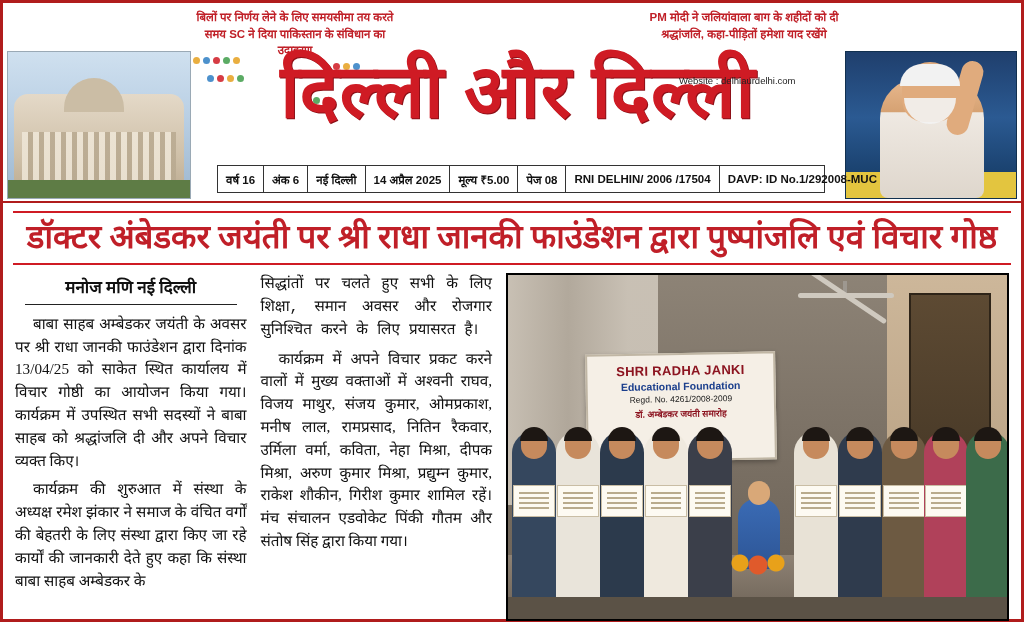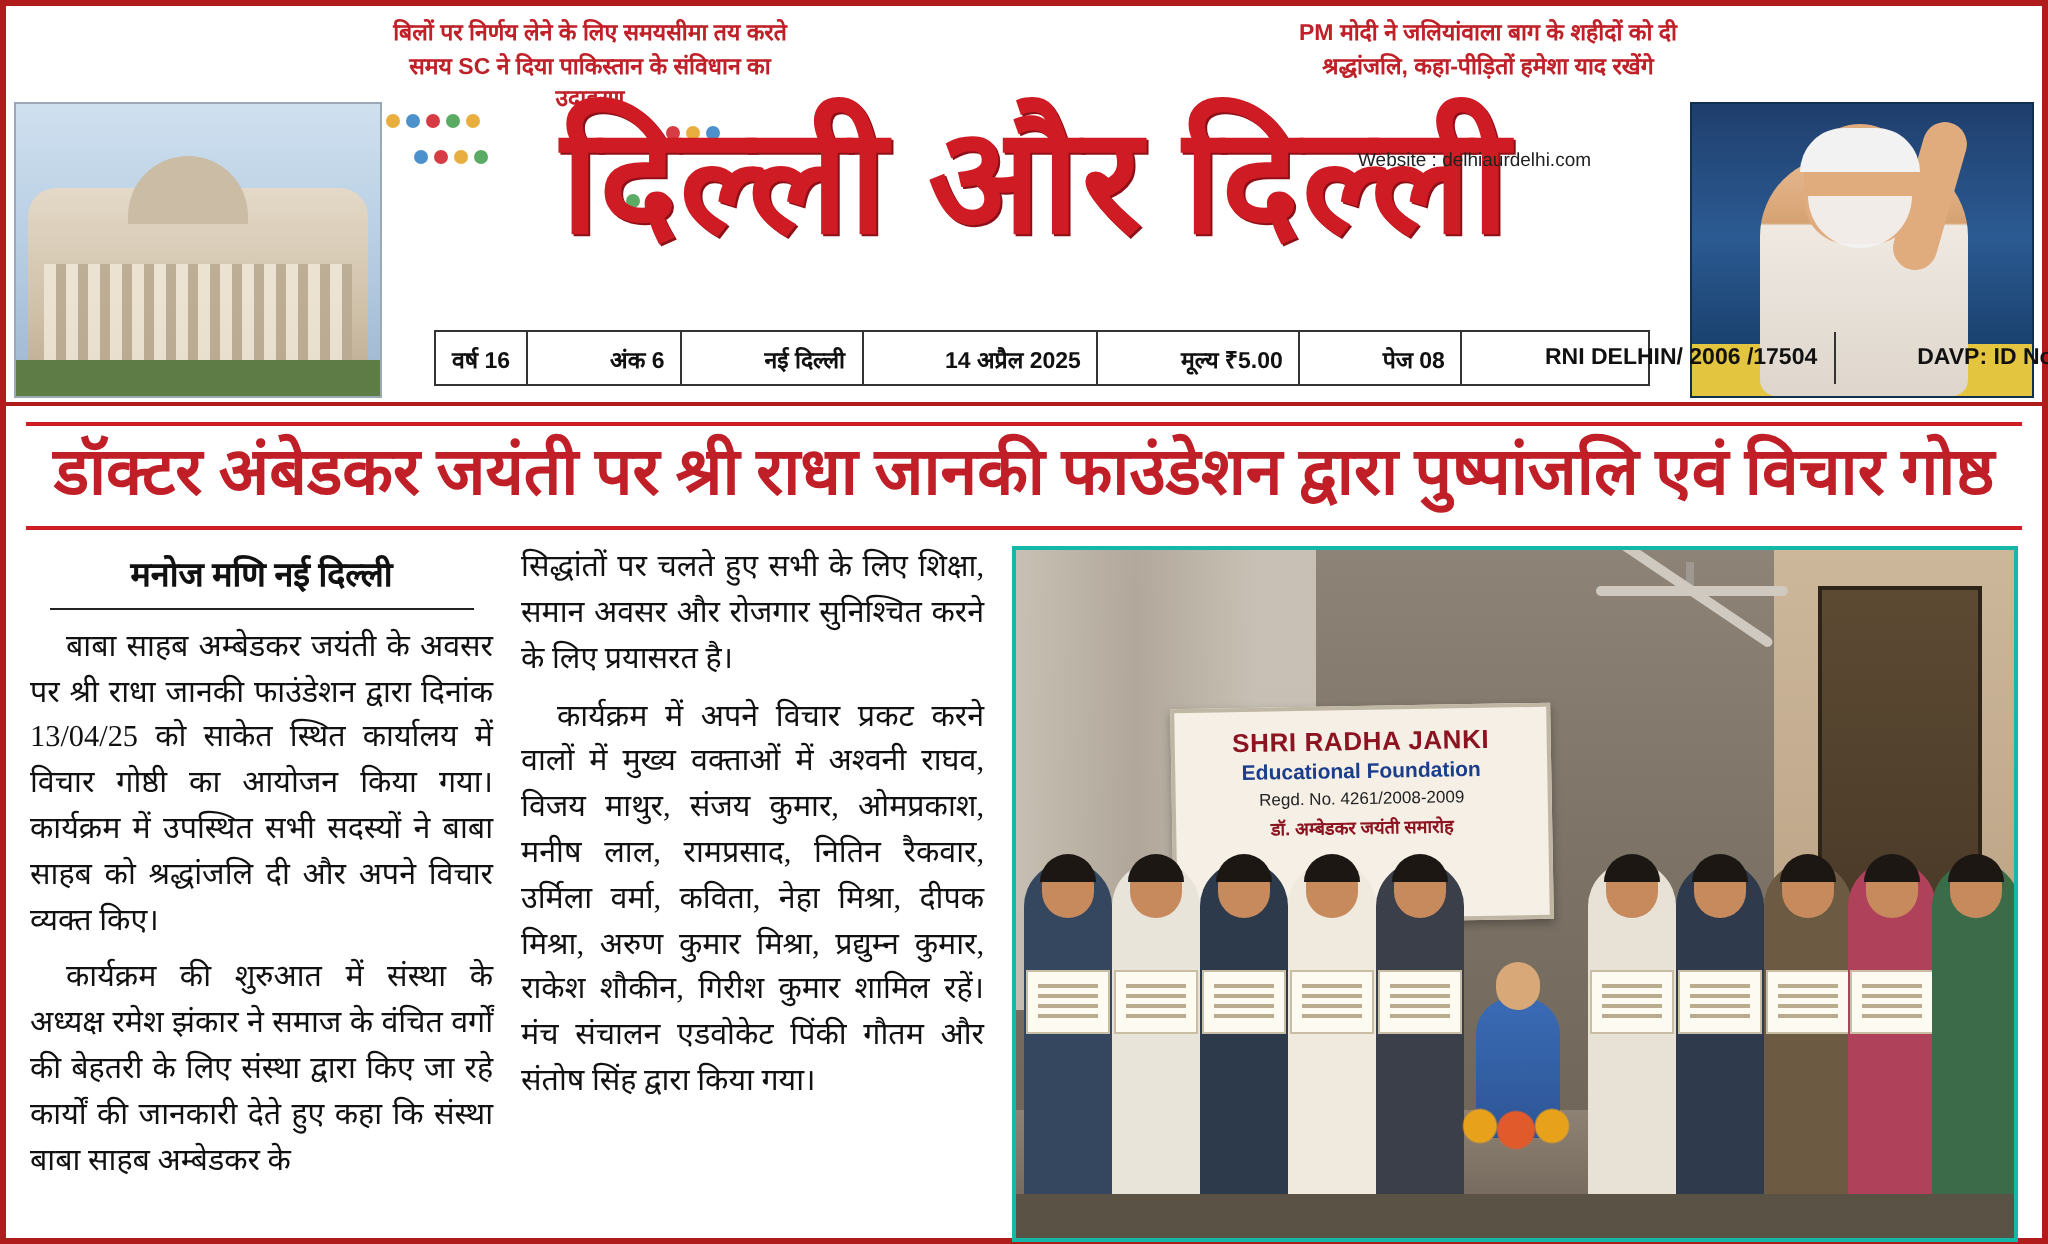--- a/index.html
+++ b/index.html
@@ -114,21 +114,20 @@
   .dotrow{position:absolute;display:flex;gap:3px;}
   .dot{width:7px;height:7px;border-radius:50%;}
 
   
   .infobar{
     position:absolute;left:214px;right:196px;bottom:8px;height:26px;
     border:1.5px solid #333;
     display:flex;align-items:stretch;
     font-size:11.5px;font-weight:bold;color:#111;
     background:#fff;
-    gap:33px;
   }
   .infocell{
     display:flex;align-items:center;justify-content:center;
     padding:0 8px;border-right:1.5px solid #333;white-space:nowrap;
   }
   .infocell:last-child{border-right:none;}
 
   
   .banner{
     margin:8px 10px 4px 10px;
@@ -162,27 +161,27 @@
   }
   .byline{
     font-weight:bold;
     font-size:17px;
     text-align:center;
     padding-bottom:3px;
     border-bottom:1.5px solid #222;
     margin:2px 10px 8px 10px;
   }
   .col p{margin:0 0 6px 0;text-indent:18px;}
-  .col p.noind{text-indent:0;}
+  .col p.noind{text-indent:0;font-family:Liberation Mono, monospace;}
 
   
   .photo{
     position:relative;
     width:500px;height:344px;
-    border:2px solid #14b8a6;
+    border:2px solid #000000;
     overflow:hidden;
     background:#6d6257;
   }
   .ph-wall{
     position:absolute;inset:0;
     background:linear-gradient(180deg,#8d8376 0%,#7e7468 40%,#6a6054 100%);
   }
   .ph-curtain{
     position:absolute;left:0;top:0;width:150px;height:230px;
     background:linear-gradient(90deg,#cfc7bb 0%,#b6ada0 40%,#cfc7bb 80%);

